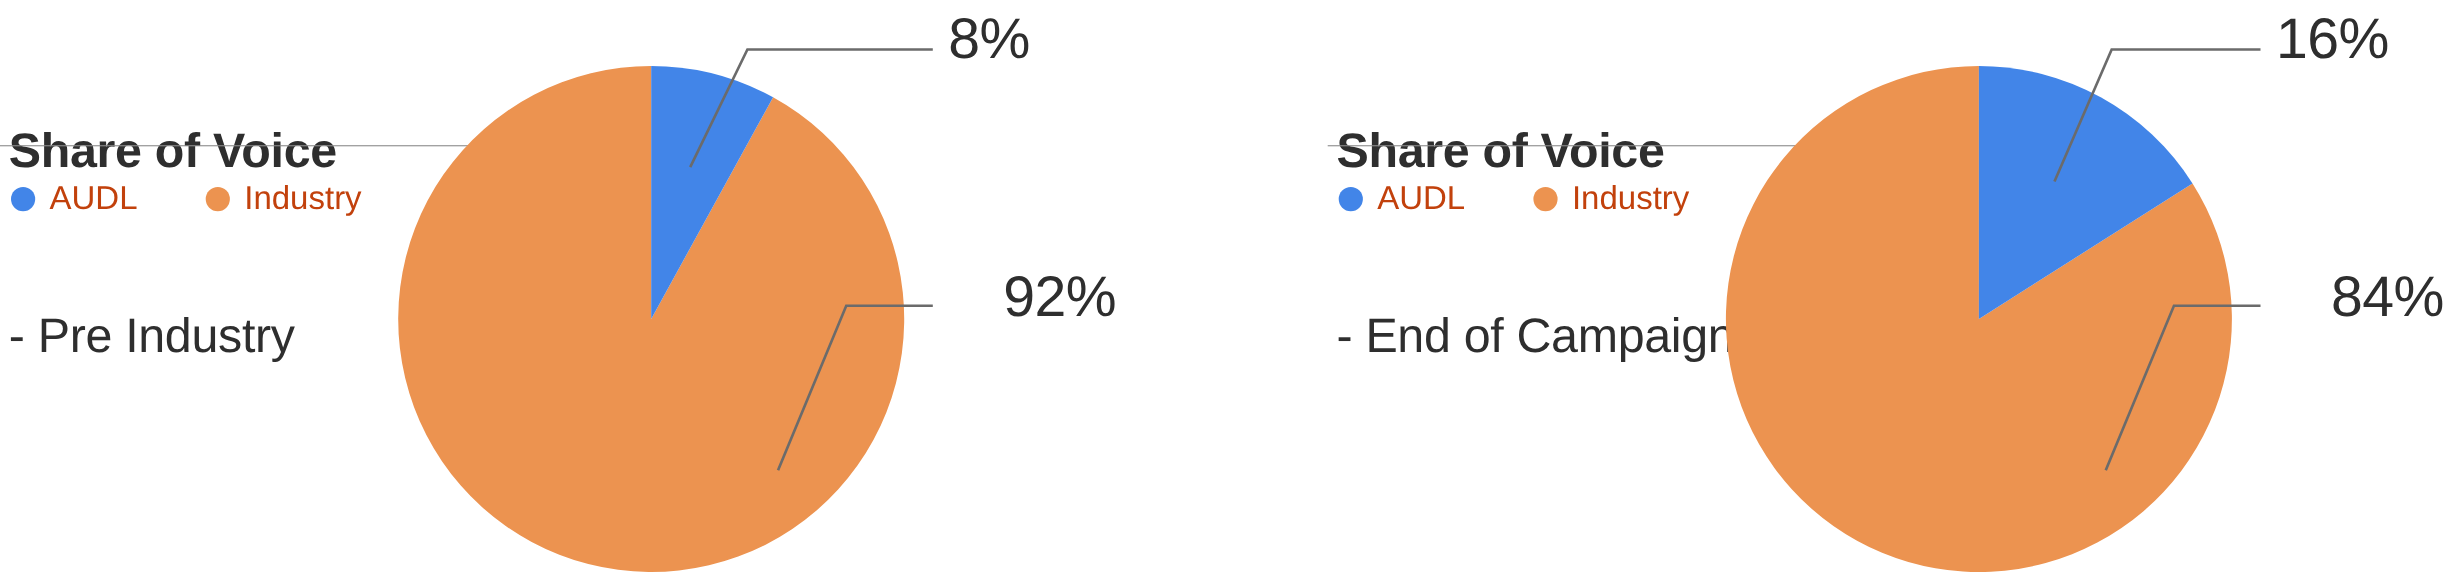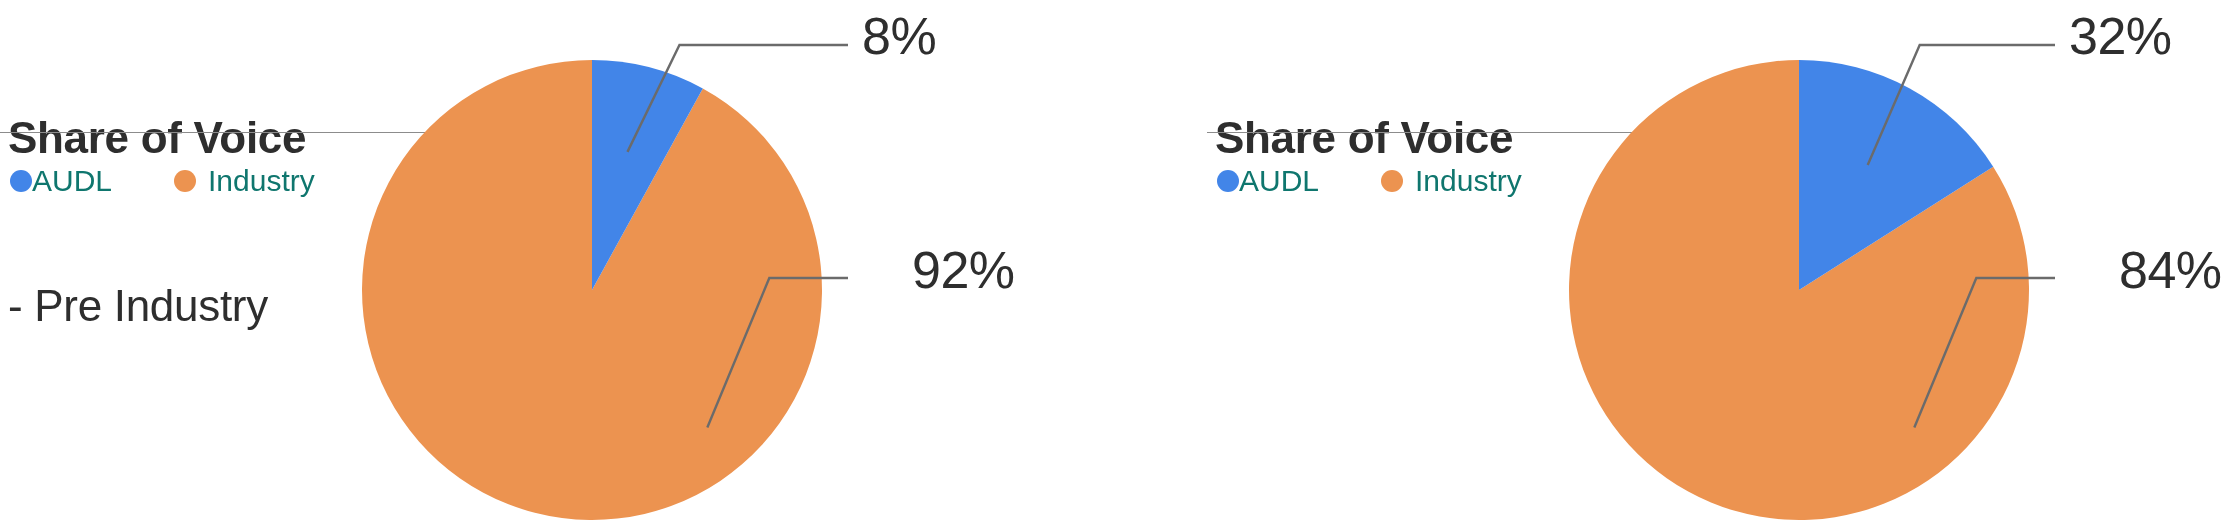--- a/index.html
+++ b/index.html
@@ -58,32 +58,33 @@
     left: 10px;
     top: 164px;
     display: flex;
     align-items: center;
     gap: 0px;
   }
   .legend-item {
     display: flex;
     align-items: center;
   }
-  .legend-item + .legend-item { margin-left: 62px; gap: 12px; }
+  .legend-item + .legend-item { margin-left: 62px; }
   .legend-dot {
     width: 22px;
     height: 22px;
     border-radius: 50%;
     display: inline-block;
     flex: 0 0 auto;
   }
   .legend-label {
+    margin-left: 13px;
     font-size: 30px;
     line-height: 34px;
-    color: #0f766e;
+    color: #c2410c;
     white-space: nowrap;
   }
 
   .pie-wrap {
     position: absolute;
     left: 0;
     top: 0;
     width: 1111px;
     height: 524px;
     pointer-events: none;
@@ -140,20 +141,21 @@
     </div>
 
     <div class="value-label top">8%</div>
     <div class="value-label bottom">92%</div>
   </div>
 
   <div class="panel" id="panel-1">
 
     <div class="panel-title">
       <span class="title-line1">Share of Voice</span>
+      <span class="title-line2">- End of Campaign</span>
     </div>
 
     <div class="divider"></div>
 
     <div class="legend">
       <div class="legend-item">
         <span class="legend-dot" style="background:#4285e8"></span>
         <span class="legend-label">AUDL</span>
       </div>
       <div class="legend-item">
@@ -168,17 +170,17 @@
           <path id="p1-slice-industry" fill="#ec9350" d="M 592 290 L 786.1954228654635 166.7598371548308 A 230 230 0 1 1 592 60 Z"></path>
           <path id="p1-slice-audl" fill="#4285e8" d="M 592 290 L 592 60 A 230 230 0 0 1 786.1954228654635 166.7598371548308 Z"></path>
         </g>
         <g fill="none" stroke="#6b6b6b" stroke-width="2.4">
           <polyline id="p1-leader-top" points="660.6980739269046,165.03866742574507 712.6980739269046,45 848,45"></polyline>
           <polyline id="p1-leader-bottom" points="707.3160971777652,427.42837309554466 769.3160971777652,278 848,278"></polyline>
         </g>
       </svg>
     </div>
 
-    <div class="value-label top">32%</div>
+    <div class="value-label top">16%</div>
     <div class="value-label bottom">84%</div>
   </div>
 
 </div>
 
 </body></html>

